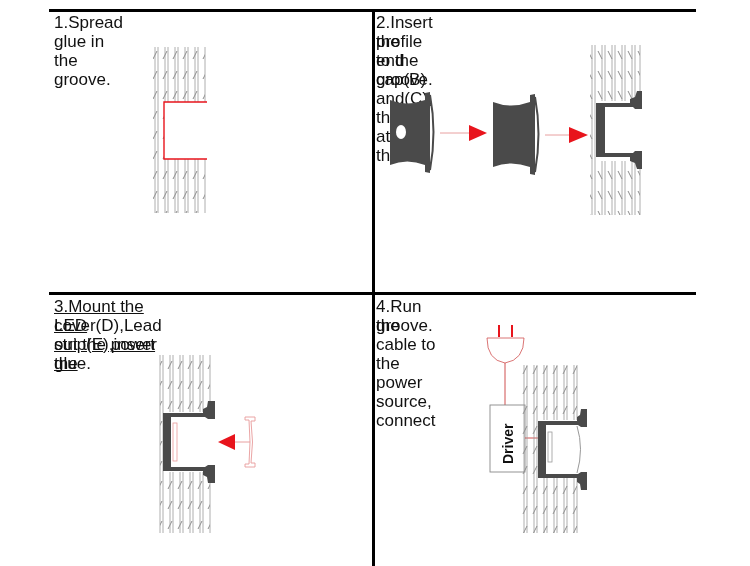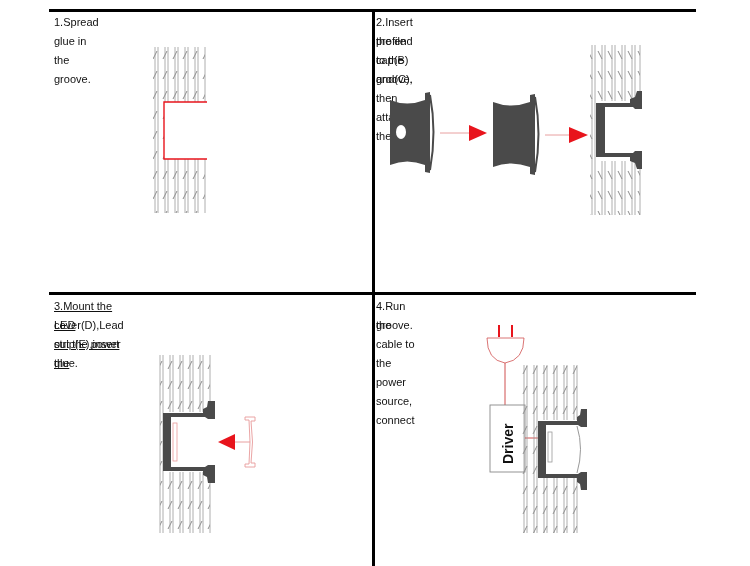--- a/index.html
+++ b/index.html
@@ -1,20 +1,20 @@
 <!DOCTYPE html>
 <html><head>
 <meta charset="utf-8">
 <style>
   html, body { margin: 0; padding: 0; background: #ffffff; }
   body { width: 750px; height: 566px; position: relative; overflow: hidden; font-family: "Liberation Sans", sans-serif; color: #1a1a1a; }
   .hline { position: absolute; height: 3px; background: #000; }
   .vline { position: absolute; width: 3px; background: #000; }
   .cell { position: absolute; }
-  .caption { position: absolute; font-size: 11px; line-height: 19px; color: #111; }
+  .caption { position: absolute; font-size: 17px; line-height: 19px; color: #111; }
   svg { position: absolute; overflow: visible; }
 </style>
 </head>
 <body>
 
 <div>
   <div class="hline" style="left:49px; top:9px; width:647px;"></div>
   <div class="hline" style="left:49px; top:292px; width:647px;"></div>
   <div class="vline" style="left:372px; top:9px; height:557px;"></div>
 </div>

